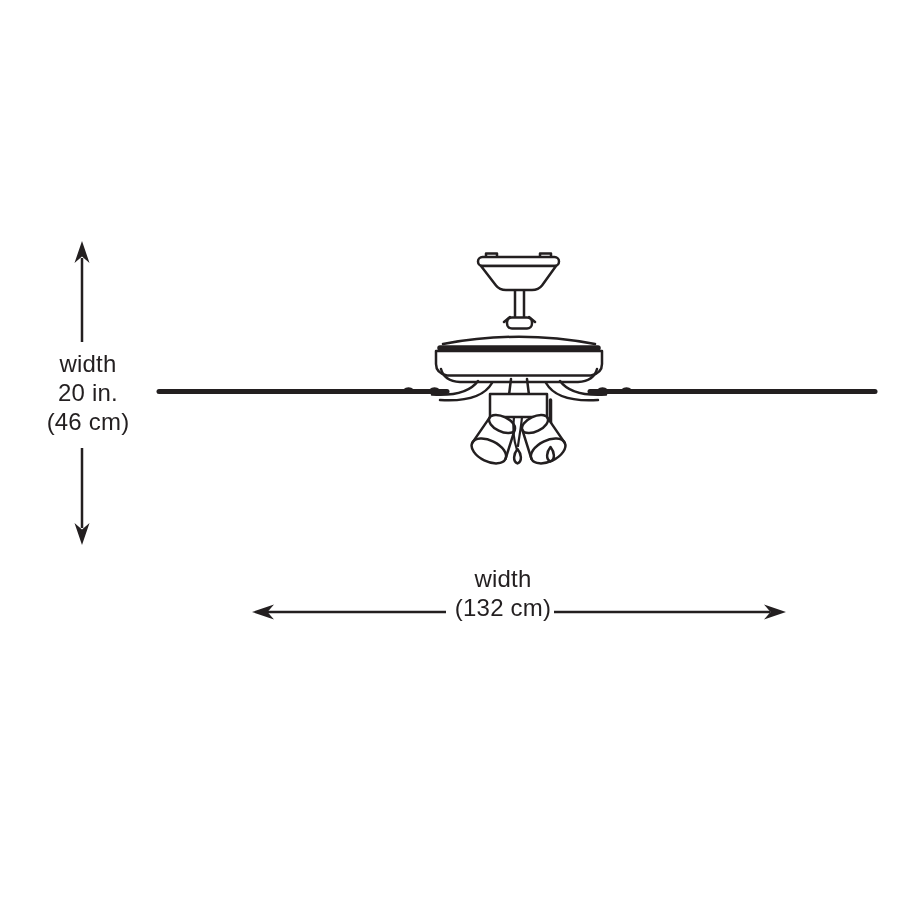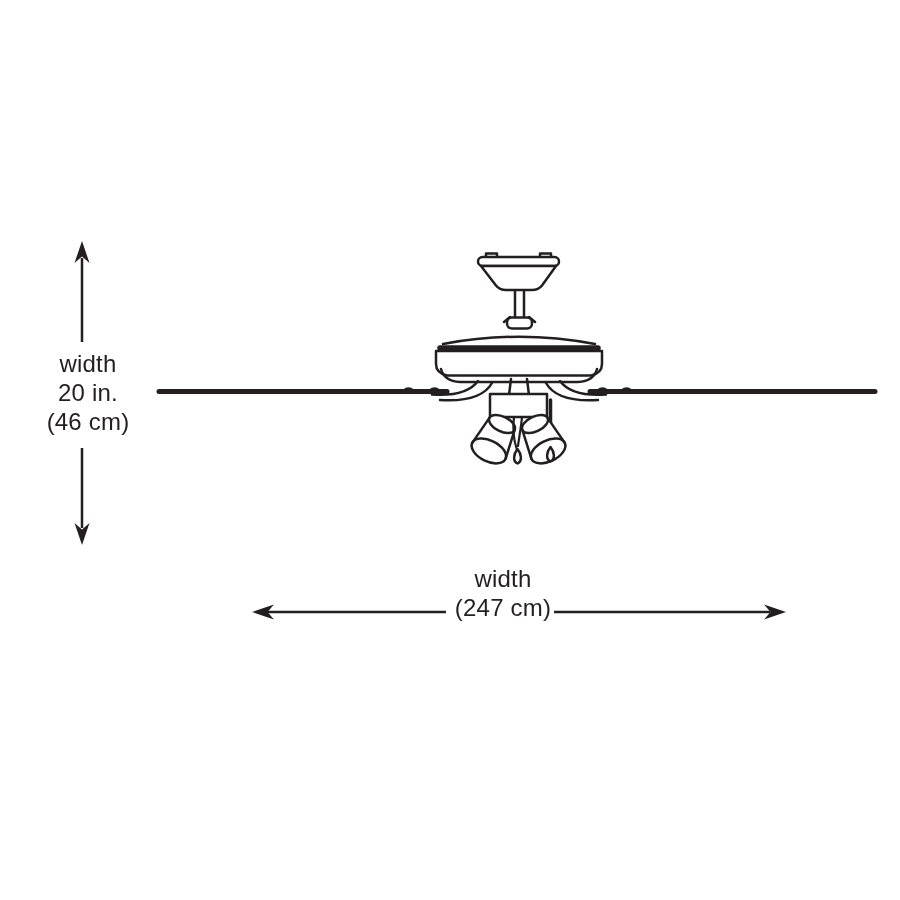--- a/index.html
+++ b/index.html
@@ -91,16 +91,16 @@
   </svg>
 
   <div class="dim-label" style="left:18px; top:349px; width:140px;">
     <div>width</div>
     <div>20 in.</div>
     <div>(46 cm)</div>
   </div>
 
   <div class="dim-label" style="left:423px; top:564px; width:160px;">
     <div>width</div>
-    <div>(247 cm)</div>
+    <div>(132 cm)</div>
   </div>
 
 </div>
 
 </body></html>

